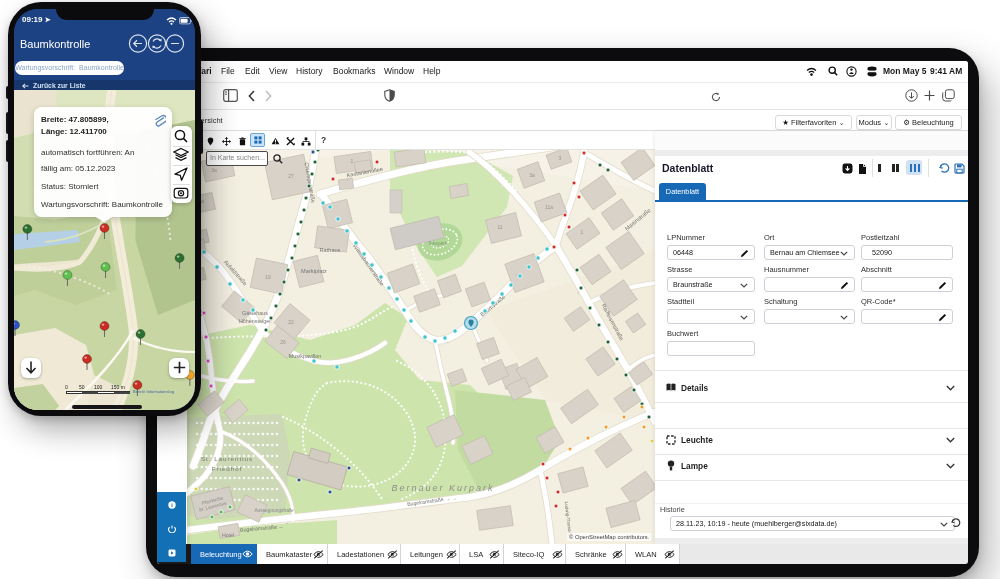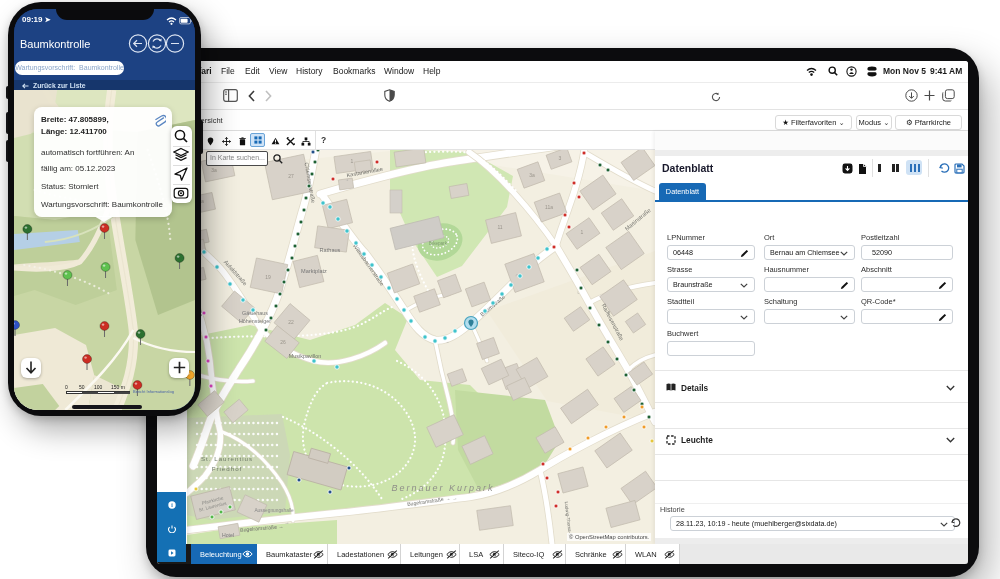--- a/index.html
+++ b/index.html
@@ -85,21 +85,21 @@
 
       <div id="menubar">
         <div class="mitem" style="left:31px;font-weight:700;">Safari</div>
         <div class="mitem" style="left:64px;">File</div>
         <div class="mitem" style="left:88px;">Edit</div>
         <div class="mitem" style="left:112px;">View</div>
         <div class="mitem" style="left:139px;">History</div>
         <div class="mitem" style="left:176px;">Bookmarks</div>
         <div class="mitem" style="left:227px;">Window</div>
         <div class="mitem" style="left:266px;">Help</div>
-        <div class="mitem" style="left:726px;font-weight:600;">Mon Nov 5</div>
+        <div class="mitem" style="left:726px;font-weight:600;">Mon May 5</div>
         <div class="mitem" style="left:773px;font-weight:600;">9:41 AM</div>
         <svg class="abs" style="left:649px;top:6px;" width="11" height="10" viewBox="0 0 11 10">
           <path d="M1 3.4 Q5.5 -0.4 10 3.4" fill="none" stroke="#111" stroke-width="1.3"></path>
           <path d="M2.8 5.4 Q5.5 3.2 8.2 5.4" fill="none" stroke="#111" stroke-width="1.3"></path>
           <circle cx="5.5" cy="7.6" r="1.3" fill="#111"></circle>
         </svg>
         <svg class="abs" style="left:671px;top:5px;" width="10" height="11" viewBox="0 0 10 11">
           <circle cx="4.2" cy="4.2" r="3.1" fill="none" stroke="#111" stroke-width="1.4"></circle>
           <line x1="6.6" y1="6.6" x2="9.2" y2="9.2" stroke="#111" stroke-width="1.5"></line>
         </svg>
@@ -148,21 +148,21 @@
           <path d="M1 3.4 a2 2 0 0 0 -0.3 1 v5 a2.6 2.6 0 0 0 2.6 2.6 h5 a2 2 0 0 0 1 -0.3" fill="none" stroke="#4a4a4a" stroke-width="1"></path>
         </svg>
       </div>
 
       <div id="appbar">
         <div class="abs" style="left:34px;top:6px;font-size:7.5px;color:#333;">Übersicht</div>
         <div class="appbtn" style="left:618px;width:77px;">
           <span style="color:#111;">★</span> Filterfavoriten <span style="color:#444;">⌄</span>
         </div>
         <div class="appbtn" style="left:699px;width:36px;">Modus <span style="color:#444;">⌄</span></div>
-        <div class="appbtn" style="left:738px;width:67px;">⚙ Pfarrkirche</div>
+        <div class="appbtn" style="left:738px;width:67px;">⚙ Beleuchtung</div>
       </div>
 
       <div id="mapwrap"><svg id="tmap" width="468" height="413" viewBox="0 0 468 413">
 <rect width="468" height="413" fill="#f3efe1"></rect>
 <polygon points="0,0 468,0 468,60 213,19 0,40" fill="#f6f2e7"></polygon>
 <polygon points="300,180 468,120 468,290 360,270" fill="#f1ecdb"></polygon>
 <polygon points="203,18 283,21 326,45 320,76 275,135 250,146 225,109 213,82 203,79" fill="#d0e7b3"></polygon>
 <ellipse cx="253" cy="111" rx="23" ry="18" fill="#b2d898" transform="rotate(-20 253 111)"></ellipse>
 <polygon points="0,207 63,194 123,209 168,194 198,172 221,187 208,219 233,249 283,254 318,289 313,339 283,365 233,374 163,381 93,389 33,397 0,401" fill="#cde4ac"></polygon>
 <polygon points="268,259 358,269 373,309 353,341 293,361 271,319" fill="#c2dba0"></polygon>
@@ -592,20 +592,30 @@
         <div class="secrow abs" style="top:303px;">
           <svg class="abs" style="left:11px;top:1px;" width="10" height="10" viewBox="0 0 10 10">
             <rect x="1" y="1" width="8" height="8" fill="none" stroke="#222" stroke-width="1.3" stroke-dasharray="2.5 1.6"></rect>
           </svg>
           <span style="left:26px;text-align:center;">Leuchte</span>
           <svg class="seccv" viewBox="0 0 9 6">
               <path d="M0.8 1 L4.5 4.8 L8.2 1" fill="none" stroke="#333" stroke-width="1.3"></path>
             </svg>
         </div>
         <div class="abs" style="left:0px;top:323px;width:313px;height:1px;background:#e6e6e6;"></div>
+        <div class="secrow abs" style="top:329px;">
+          <svg class="abs" style="left:12px;top:0px;" width="8" height="11" viewBox="0 0 8 11">
+            <circle cx="4" cy="3.6" r="3.2" fill="#222"></circle>
+            <rect x="2.8" y="6.8" width="2.4" height="3.6" fill="#222"></rect>
+          </svg>
+          <span style="left:26px;">Lampe</span>
+          <svg class="seccv" viewBox="0 0 9 6">
+              <path d="M0.8 1 L4.5 4.8 L8.2 1" fill="none" stroke="#333" stroke-width="1.3"></path>
+            </svg>
+        </div>
         <div class="abs" style="left:0px;top:349px;width:313px;height:1px;background:#e6e6e6;"></div>
         <div class="abs" style="left:0px;top:372px;width:313px;height:1px;background:#efefef;"></div>
         <div class="abs" style="left:5px;top:374px;font-size:7.3px;color:#444;">Historie</div>
         <div class="finput abs" style="left:15px;top:385px;width:285px;">28.11.23, 10:19 - heute (muehlberger@sixdata.de)
           <svg class="chev" viewBox="0 0 8 5">
               <path d="M0.8 0.8 L4 4 L7.2 0.8" fill="none" stroke="#444" stroke-width="1.2"></path>
             </svg>
         </div>
         <svg class="abs" style="left:296px;top:387px;" width="10" height="10" viewBox="0 0 10 10">
           <path d="M2.2 1.8 L1 4.2 L3.5 4.7" fill="none" stroke="#333" stroke-width="1.1"></path>

